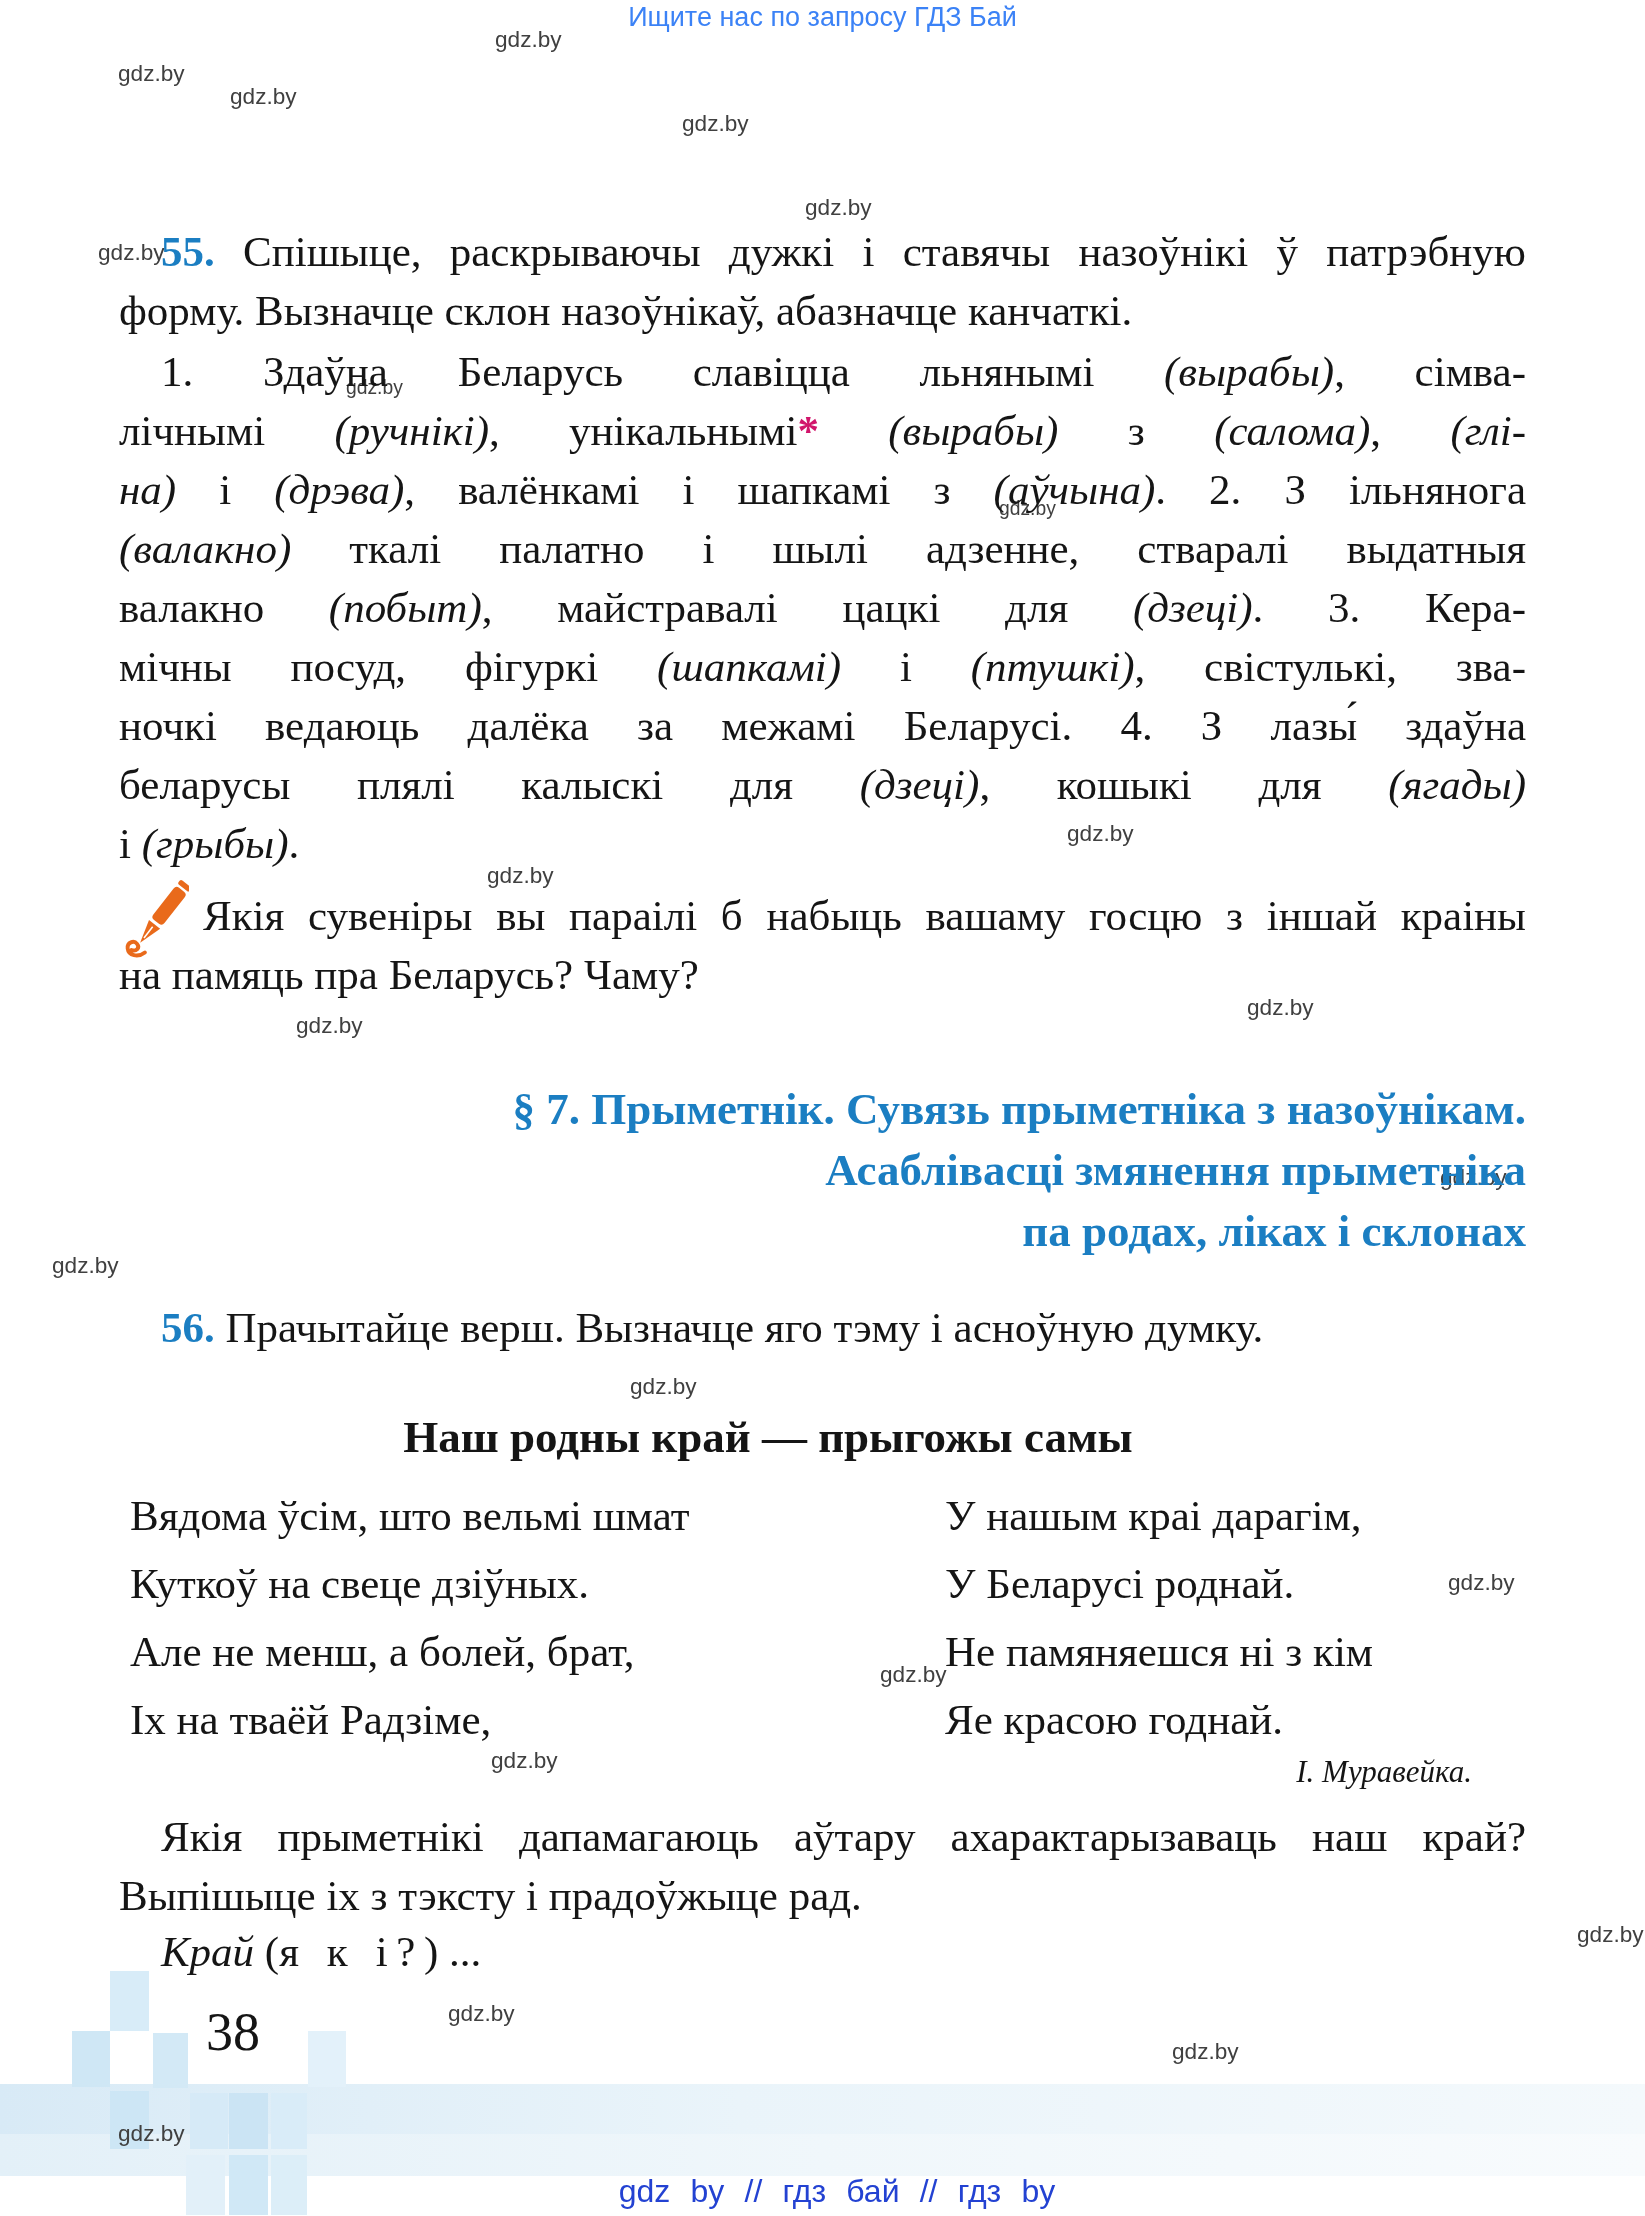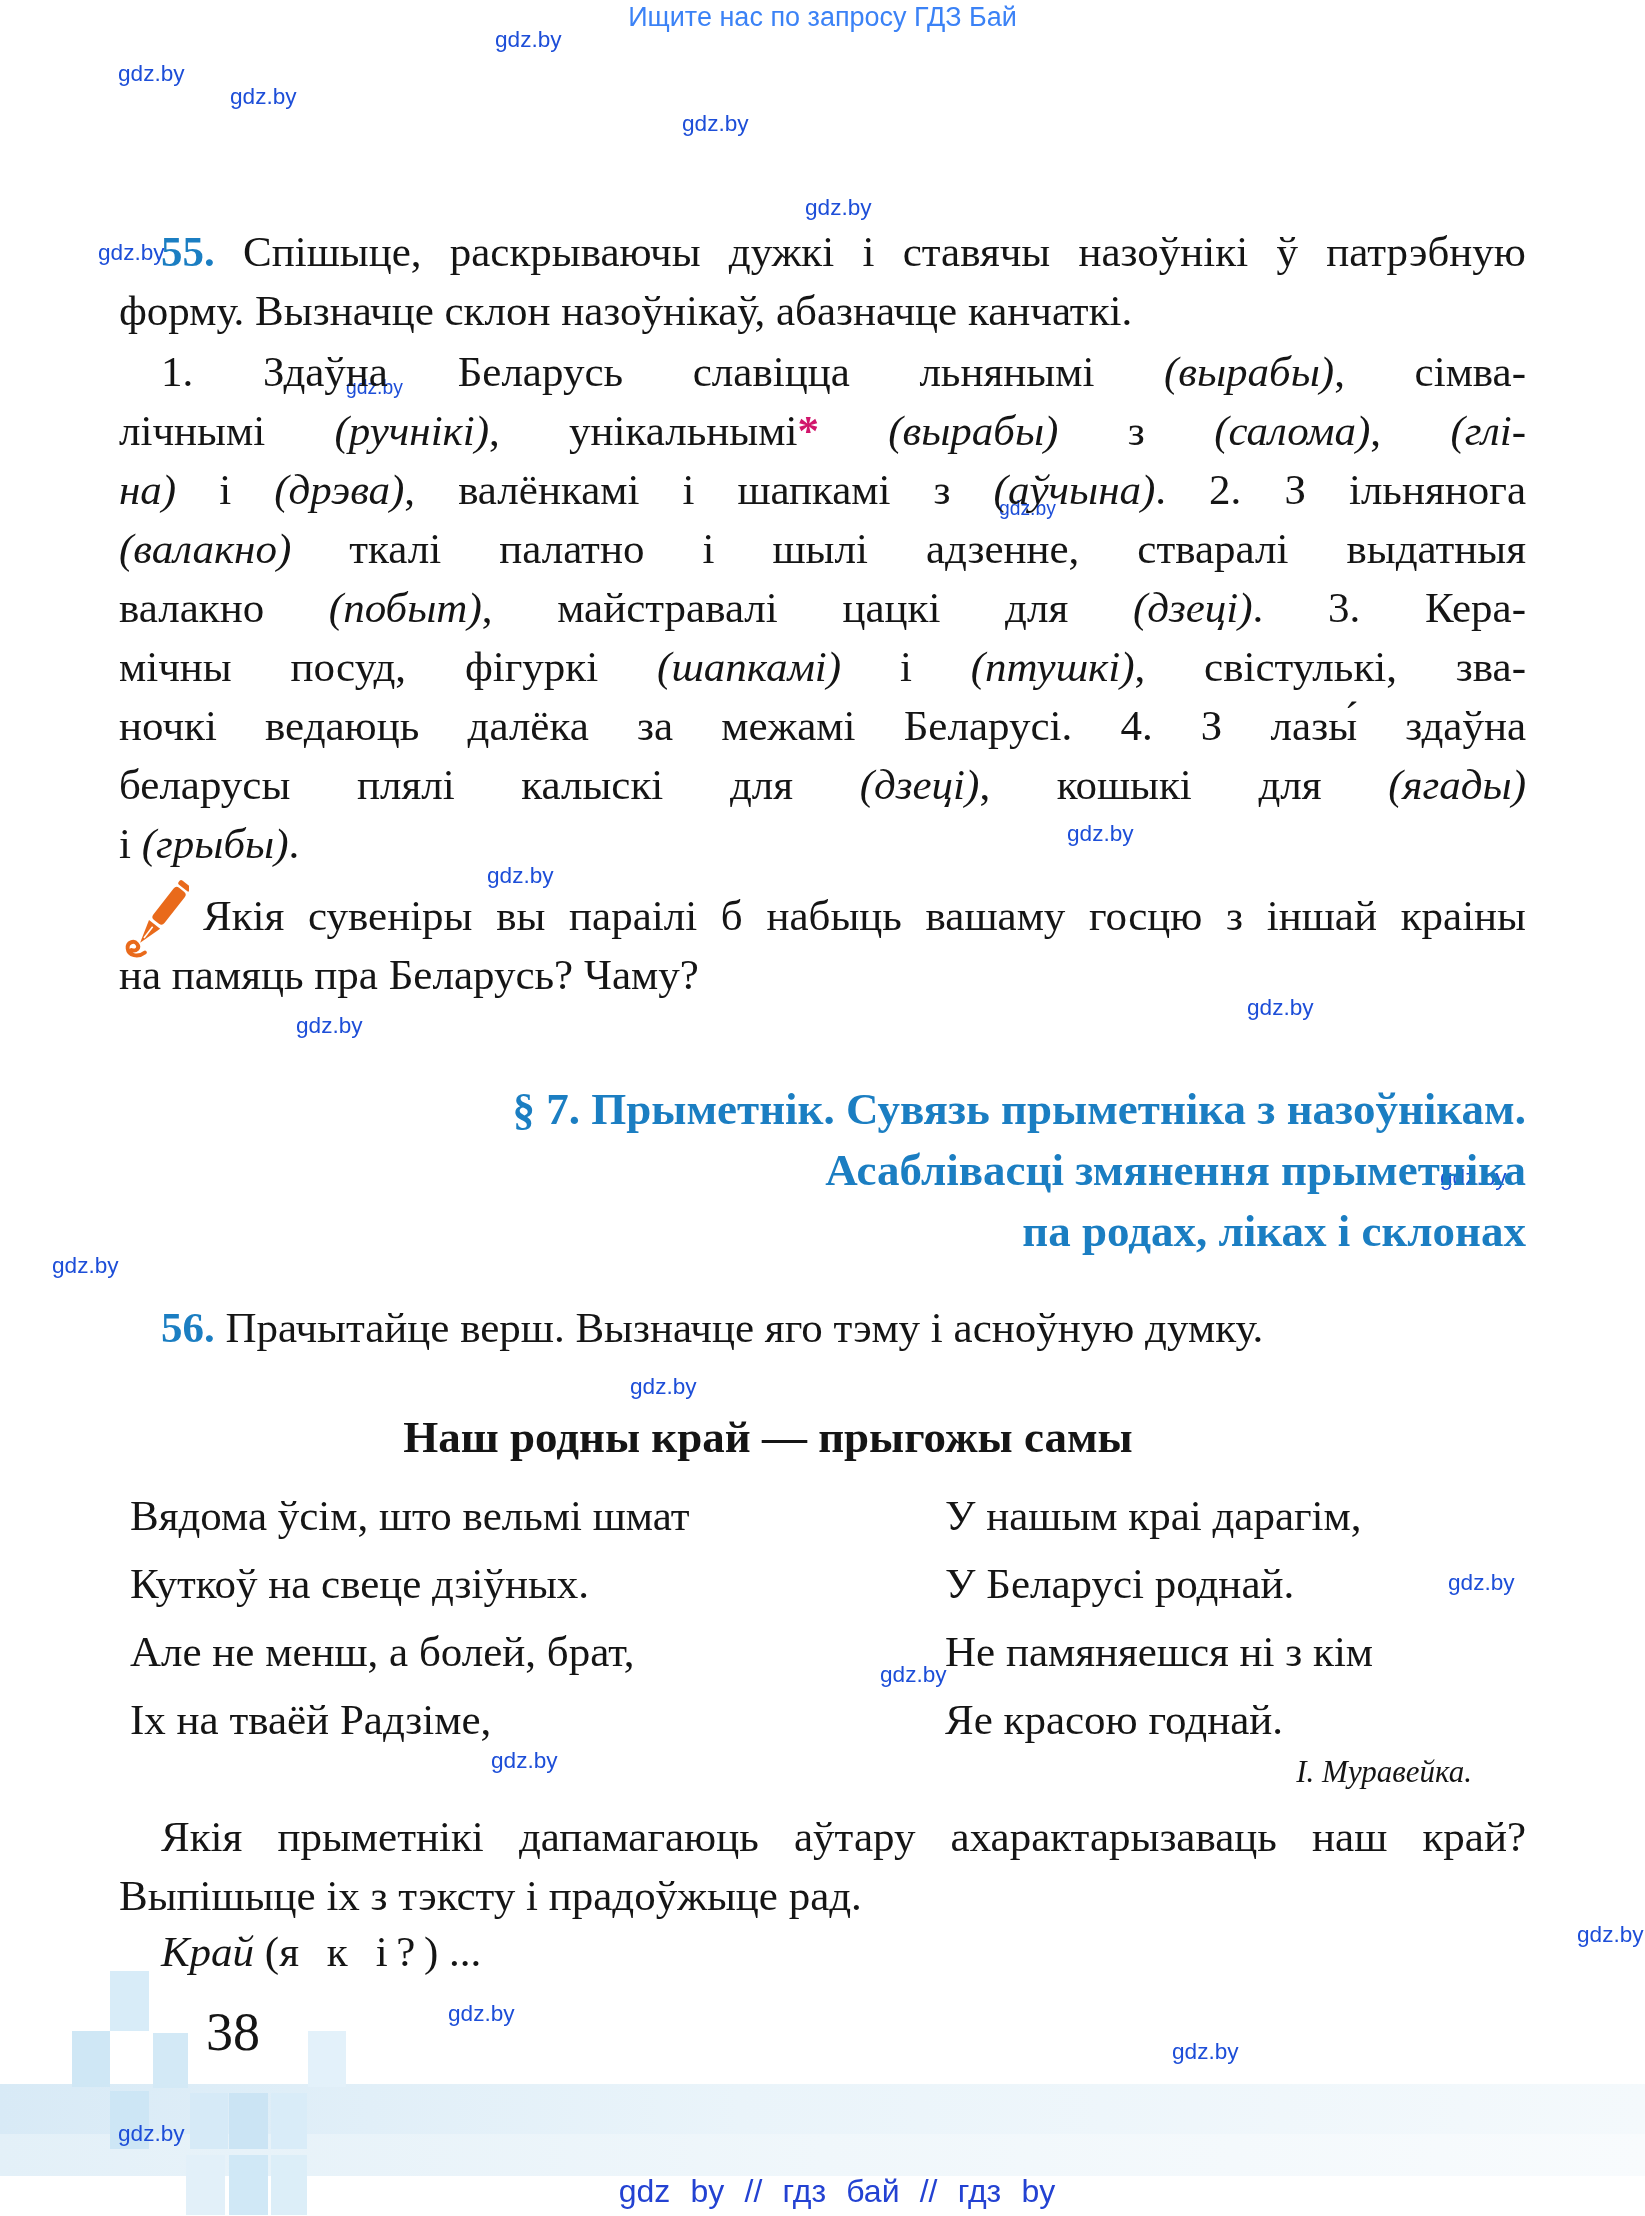--- a/index.html
+++ b/index.html
@@ -1,21 +1,21 @@
 <!DOCTYPE html>
 <html style="font-size:13px"><head>
 <meta charset="utf-8">
 <style>
   html,body{margin:0;padding:0;background:#ffffff;}
   .page{position:relative;width:1645px;height:2216px;background:#ffffff;overflow:hidden;
         font-family:"Liberation Serif","DejaVu Serif",serif;color:#151515;}
   .promo{position:absolute;top:1.6px;left:0;right:0;text-align:center;
          font-family:"Liberation Sans","DejaVu Sans",sans-serif;font-size:27px;color:#3b82f6;}
   .wm{position:absolute;font-family:"Liberation Sans","DejaVu Sans",sans-serif;
-      color:#1d4ed8;white-space:nowrap;}
+      color:#404040;white-space:nowrap;}
   .block{position:absolute;}
   .tl{height:59px;line-height:59px;}
   .jl .tl{text-align:justify;text-align-last:justify;}
   .jl .tl:last-child{text-align-last:left;}
   .indf .tl:first-child{text-indent:42px;}
   #ex55-instr{left:119px;top:222px;width:1407px;font-size:43px;}
   #ex55-body{left:119px;top:342px;width:1407px;font-size:43px;}
   #q55{left:119px;top:886px;width:1407px;font-size:43px;}
   #q55 .tl:first-child{padding-left:84px;}
   #pen-icon{position:absolute;left:118px;top:875px;width:71px;height:90px;color:#E96A1B;}

